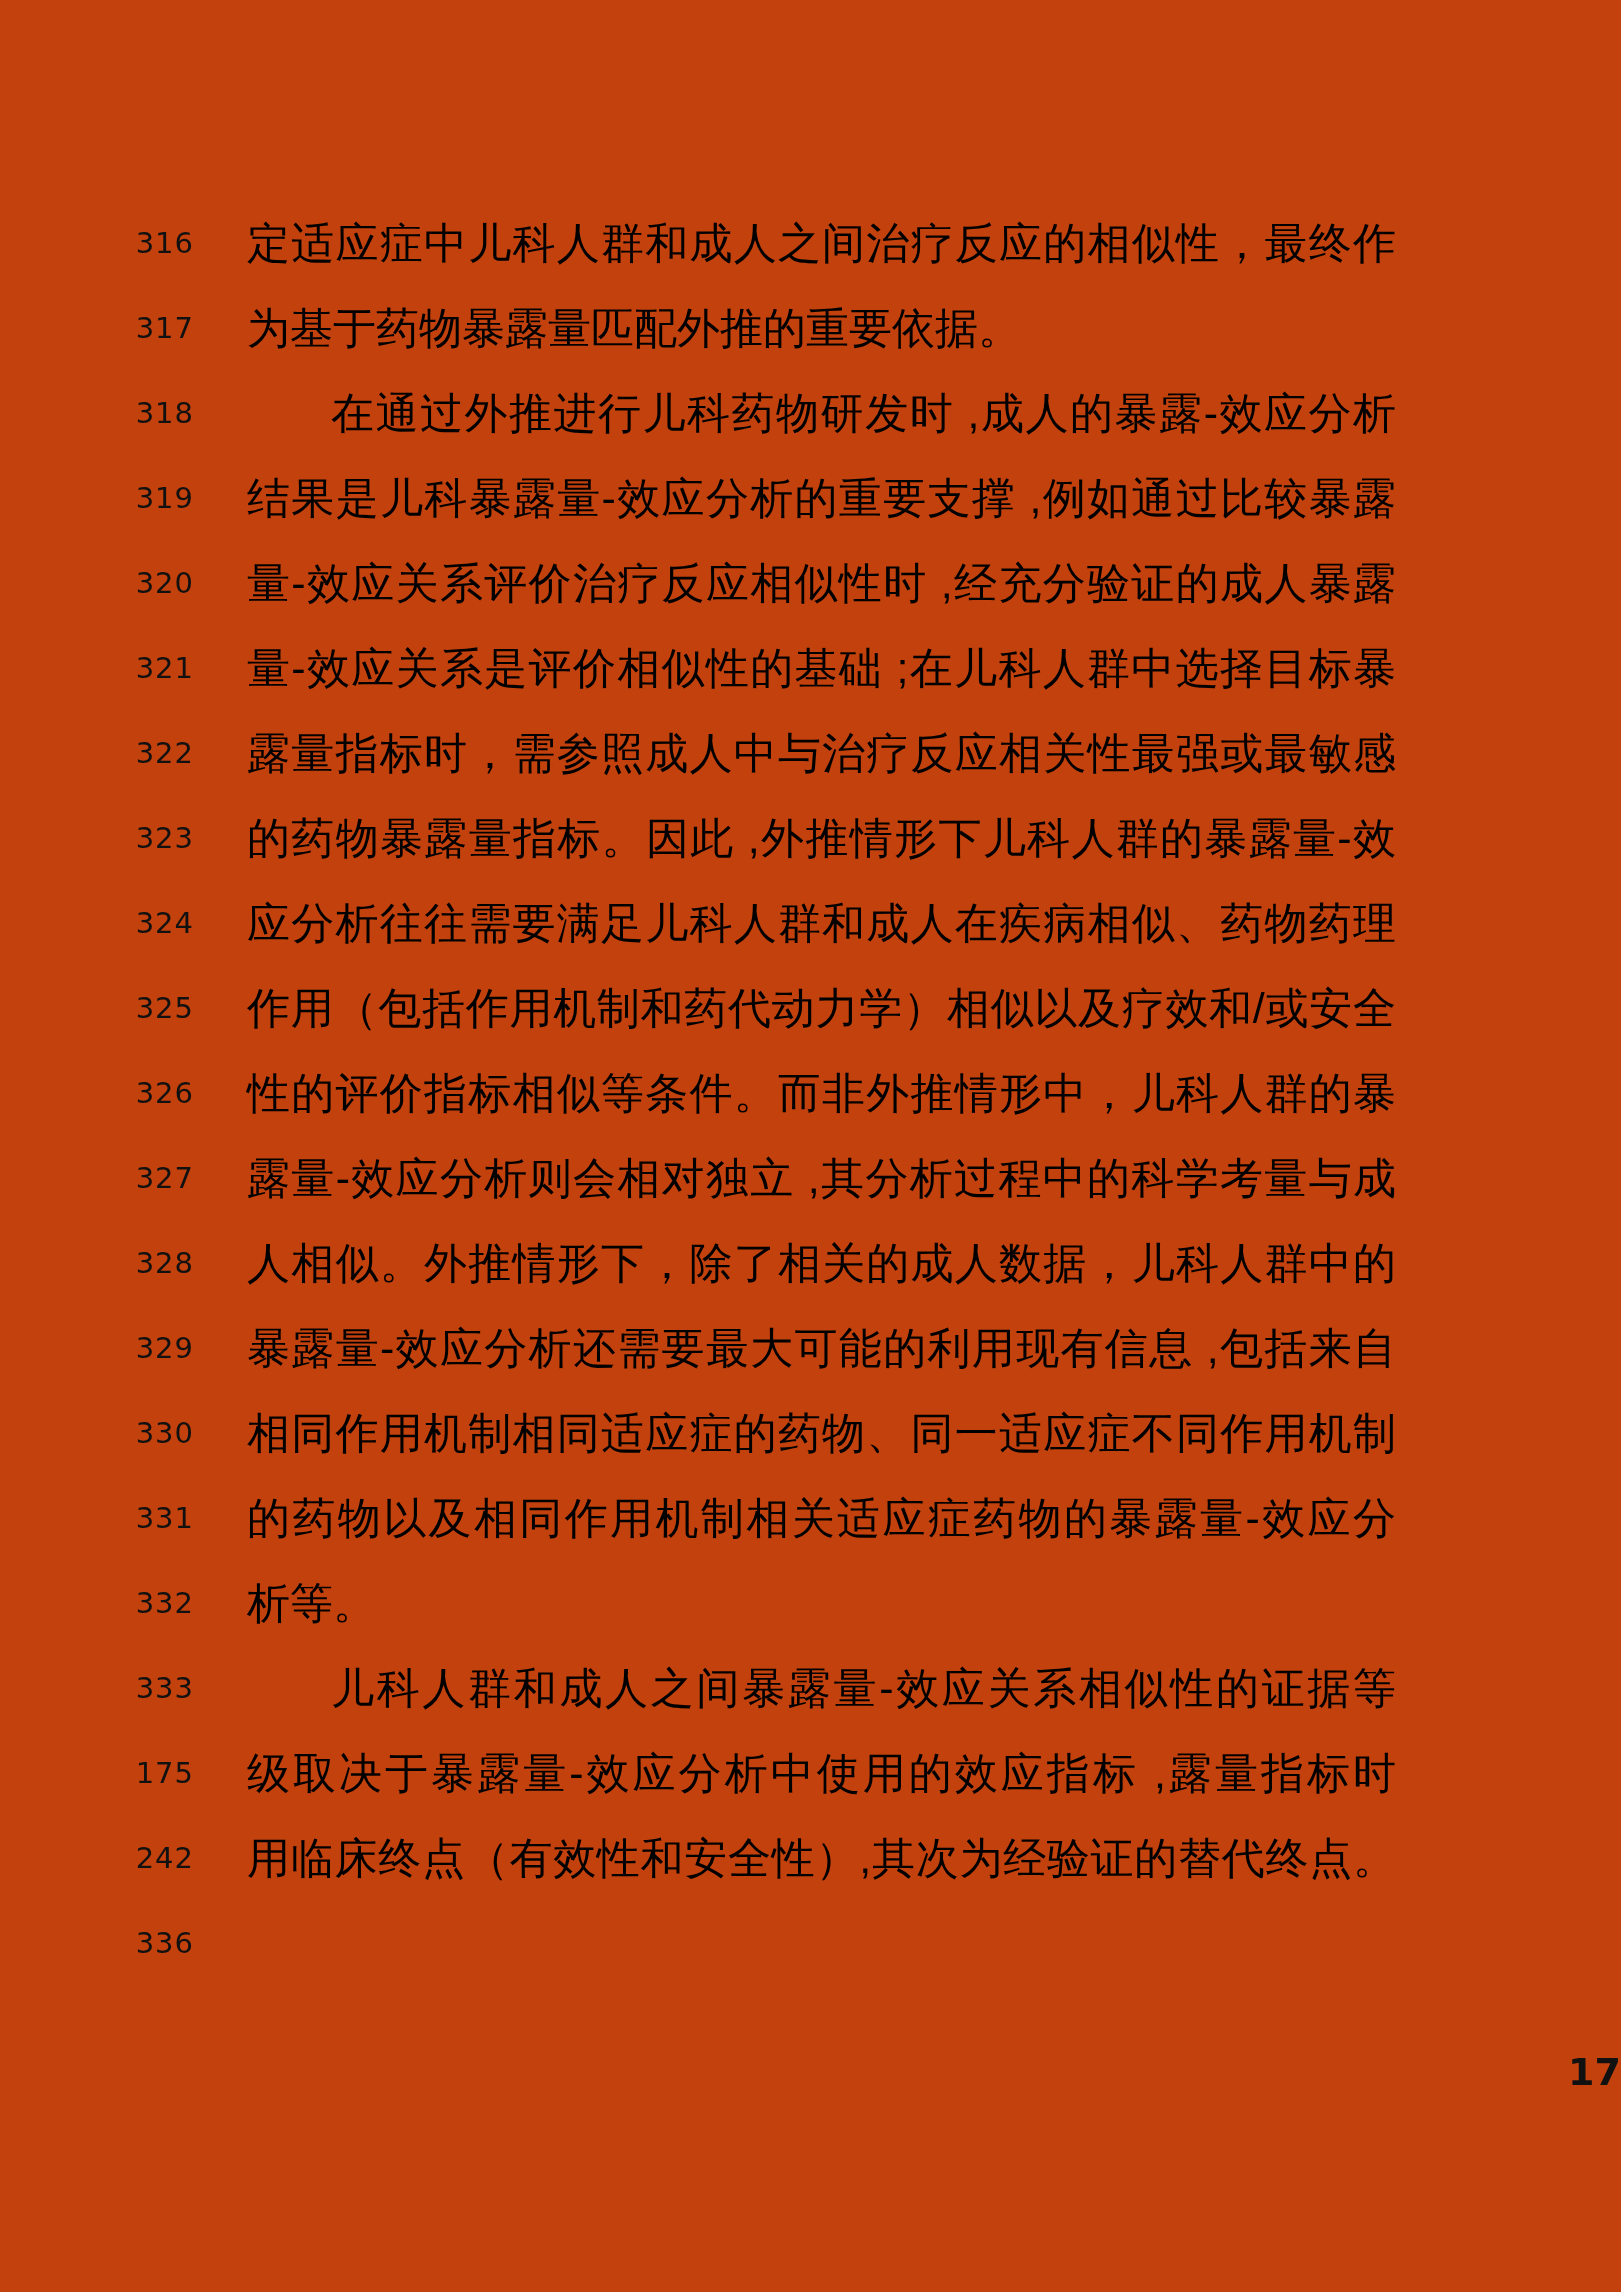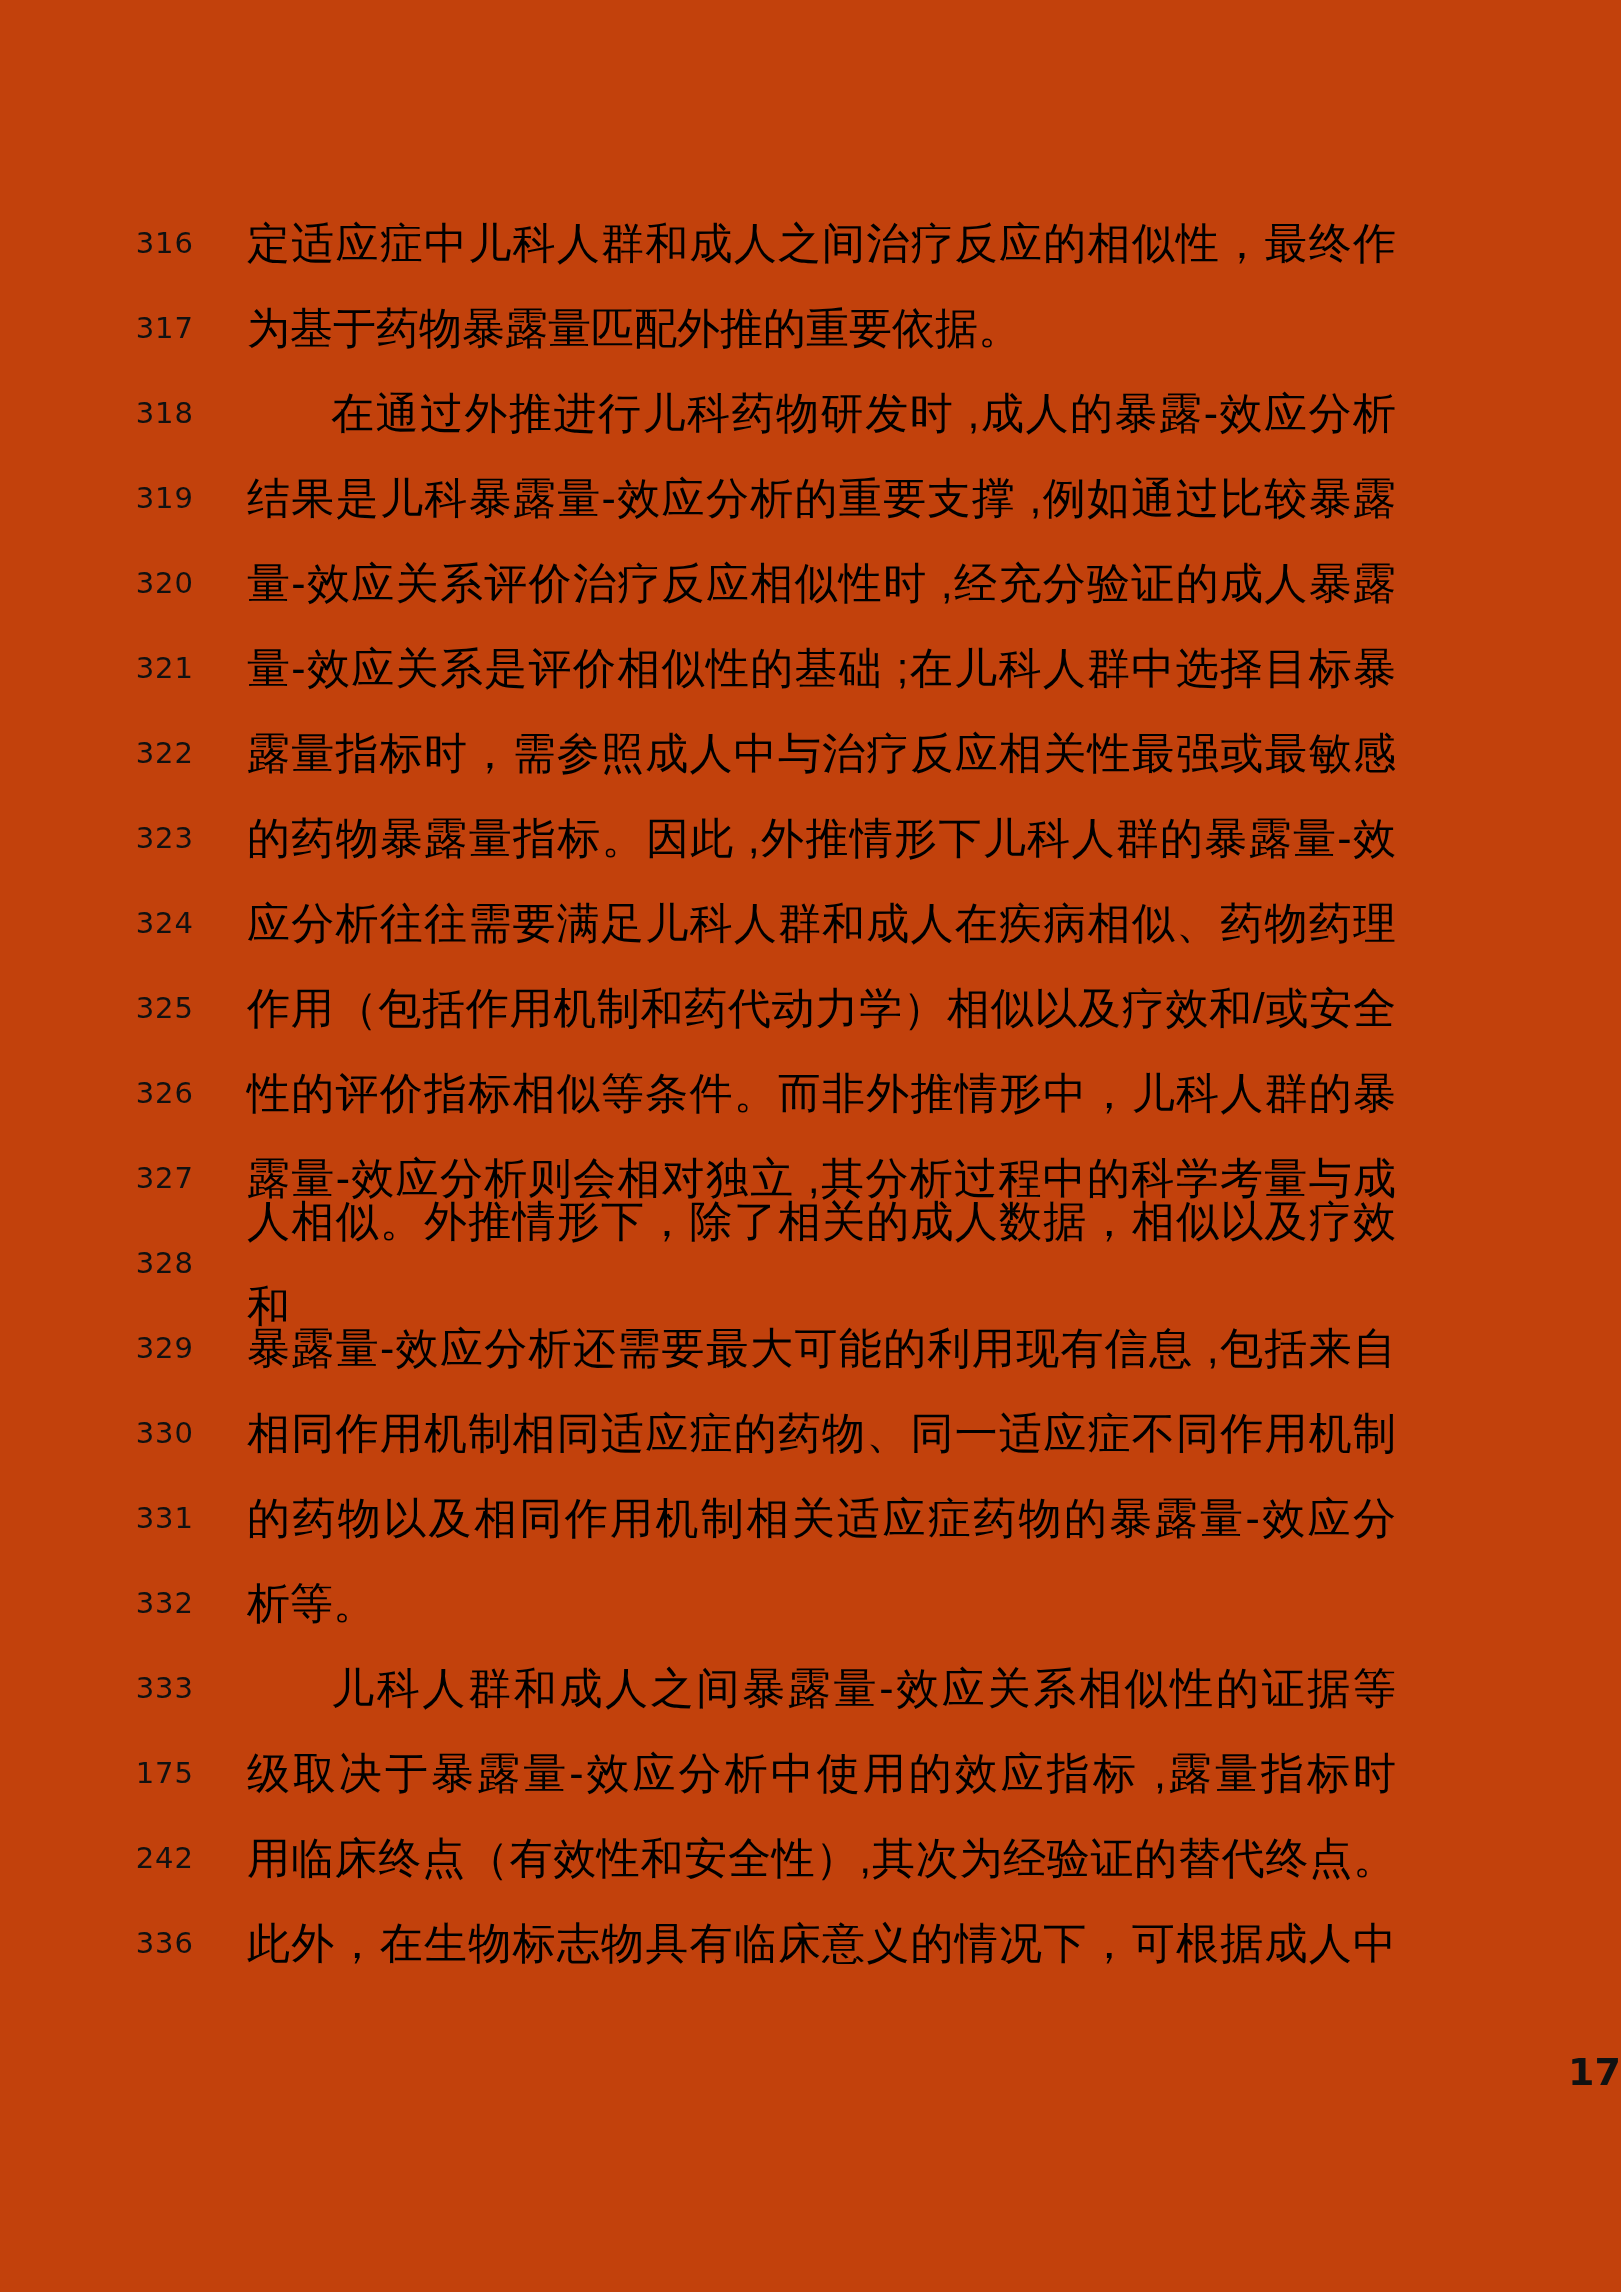--- a/index.html
+++ b/index.html
@@ -129,21 +129,21 @@
       <div class="line-text">性的评价指标相似等条件。而非外推情形中，儿科人群的暴</div>
     </div>
 
     <div class="line justify">
       <div class="line-num">327</div>
       <div class="line-text">露量-效应分析则会相对独立 ,其分析过程中的科学考量与成</div>
     </div>
 
     <div class="line justify">
       <div class="line-num">328</div>
-      <div class="line-text">人相似。外推情形下，除了相关的成人数据，相似以及疗效和</div>
+      <div class="line-text">人相似。外推情形下，除了相关的成人数据，儿科人群中的</div>
     </div>
 
     <div class="line justify">
       <div class="line-num">329</div>
       <div class="line-text">暴露量-效应分析还需要最大可能的利用现有信息 ,包括来自</div>
     </div>
 
     <div class="line justify">
       <div class="line-num">330</div>
       <div class="line-text">相同作用机制相同适应症的药物、同一适应症不同作用机制</div>
@@ -169,20 +169,19 @@
       <div class="line-text">级取决于暴露量-效应分析中使用的效应指标 ,露量指标时</div>
     </div>
 
     <div class="line justify">
       <div class="line-num">242</div>
       <div class="line-text">用临床终点（有效性和安全性）,其次为经验证的替代终点。</div>
     </div>
 
     <div class="line justify">
       <div class="line-num">336</div>
-      <div class="line-text">此外，在生物标志物具有临床意义的情况下，可根据成人中</div>
     </div>
   </div>
 
   <div class="page-number">17</div>
 
 </div>
 
 
 </body></html>

